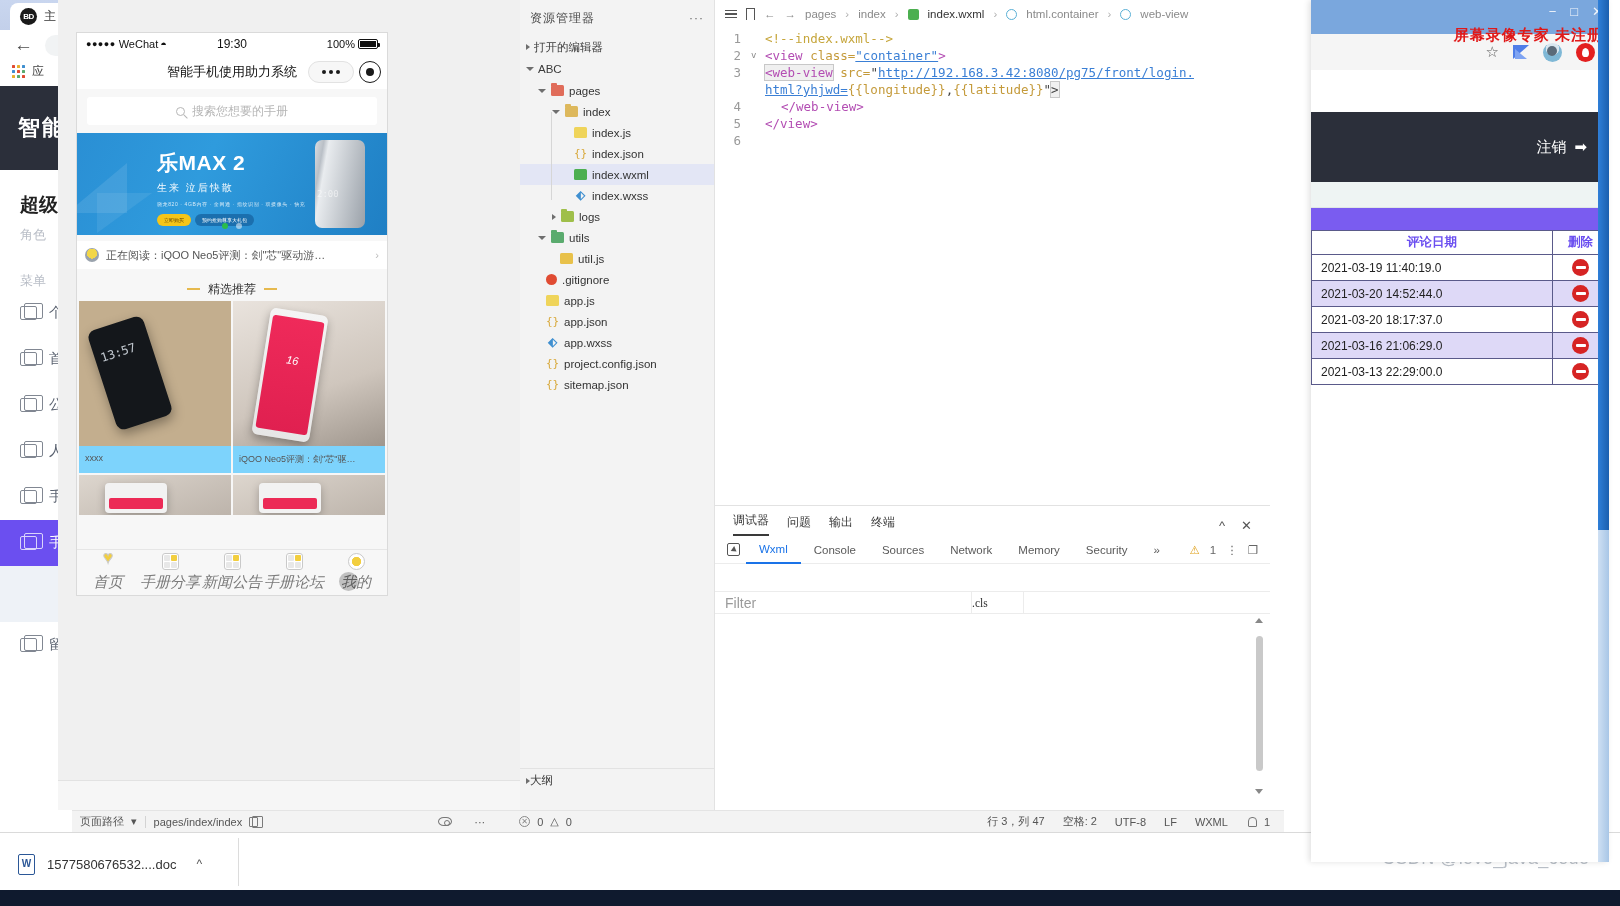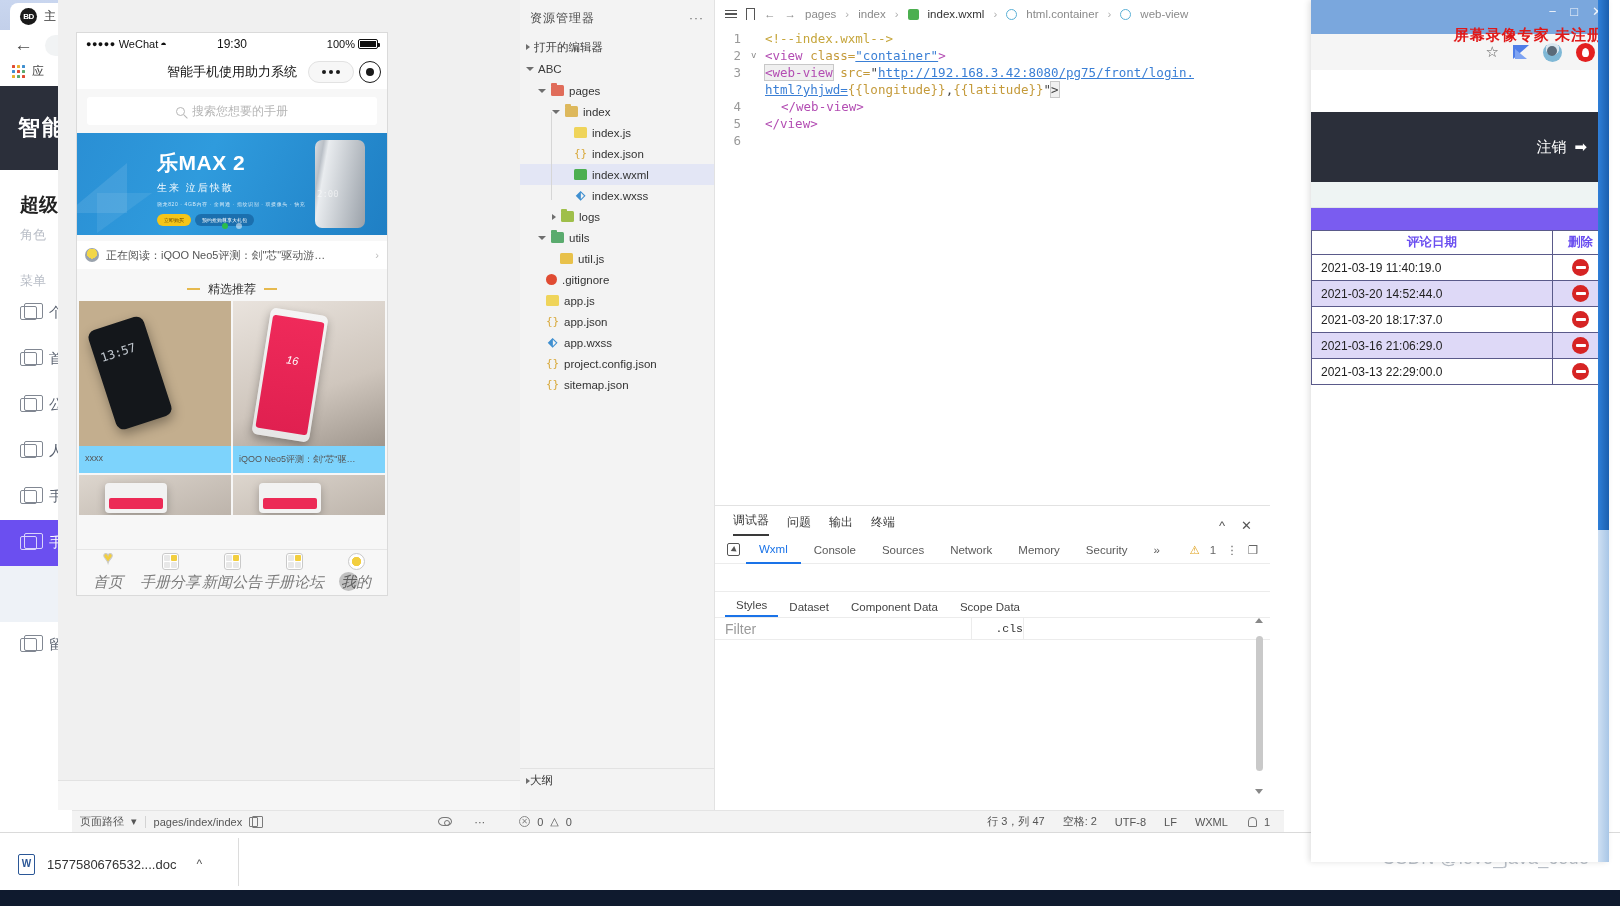--- a/index.html
+++ b/index.html
@@ -276,22 +276,22 @@
   #dbg-sep { margin-left:auto; display:flex; align-items:center; gap:10px; color:#666; }
   .warn-ico { color:#e0a11c; }
   #dbg-blank { height:28px; border-bottom:1px solid #ececec; }
   #dbg-styles { height:26px; display:flex; align-items:flex-end; gap:0; padding:0 10px;
       border-bottom:1px solid #ececec; font-size:11.5px; color:#444; }
   #dbg-styles .s { padding:0 11px 4px 11px; }
   #dbg-styles .s.on { border-bottom:2px solid #1a73e8; }
   #dbg-filterrow { height:22px; display:flex; border-bottom:1px solid #ececec; }
   #dbg-filter { flex:1; font-size:14px; color:#9a9a9a; padding-left:10px; line-height:22px;
       border-right:1px solid #ececec; }
-  #dbg-cls { width:52px; font-size:11.5px; font-family:Liberation Mono, monospace;
-      color:#333; text-align:right; line-height:22px; border-right:1px solid #ececec; }
+  #dbg-cls { width:52px; font-size:11.5px; font-family:Liberation Serif, serif;
+      color:#333; text-align:left; line-height:22px; border-right:1px solid #ececec; }
   #dbg-scroll { position:absolute; right:7px; top:130px; width:7px; height:135px; background:#c9c9c9;
       border-radius:4px; }
   #dbg-scroll-track { position:absolute; right:5px; top:120px; width:11px; height:160px; }
   .tri-up { width:0;height:0;border-left:4px solid transparent;border-right:4px solid transparent;
       border-bottom:5px solid #888; }
   .tri-dn { width:0;height:0;border-left:4px solid transparent;border-right:4px solid transparent;
       border-top:5px solid #888; }
 
   
   #dt-status { left:72px; top:810px; width:1212px; height:22px; background:#f3f3f3;
@@ -765,26 +765,20 @@
       <span id="dbg-sep">
         <span class="warn-ico">⚠</span>
         <span>1</span>
         <span>⋮</span>
         <span>❐</span>
       </span>
     </div>
 
     <div id="dbg-blank"></div>
 
-    <div id="dbg-styles">
-      <span class="s on">Styles</span>
-      <span class="s">Dataset</span>
-      <span class="s">Component Data</span>
-      <span class="s">Scope Data</span>
-    </div>
 
     <div id="dbg-filterrow">
       <span id="dbg-filter">Filter</span>
       <span id="dbg-cls">.cls</span>
       <span style="flex:1"></span>
     </div>
 
     <div id="dbg-scroll-track">
       <span class="tri-up abs" style="left:1px;top:-8px"></span>
       <span class="tri-dn abs" style="left:1px;bottom:-8px"></span>

